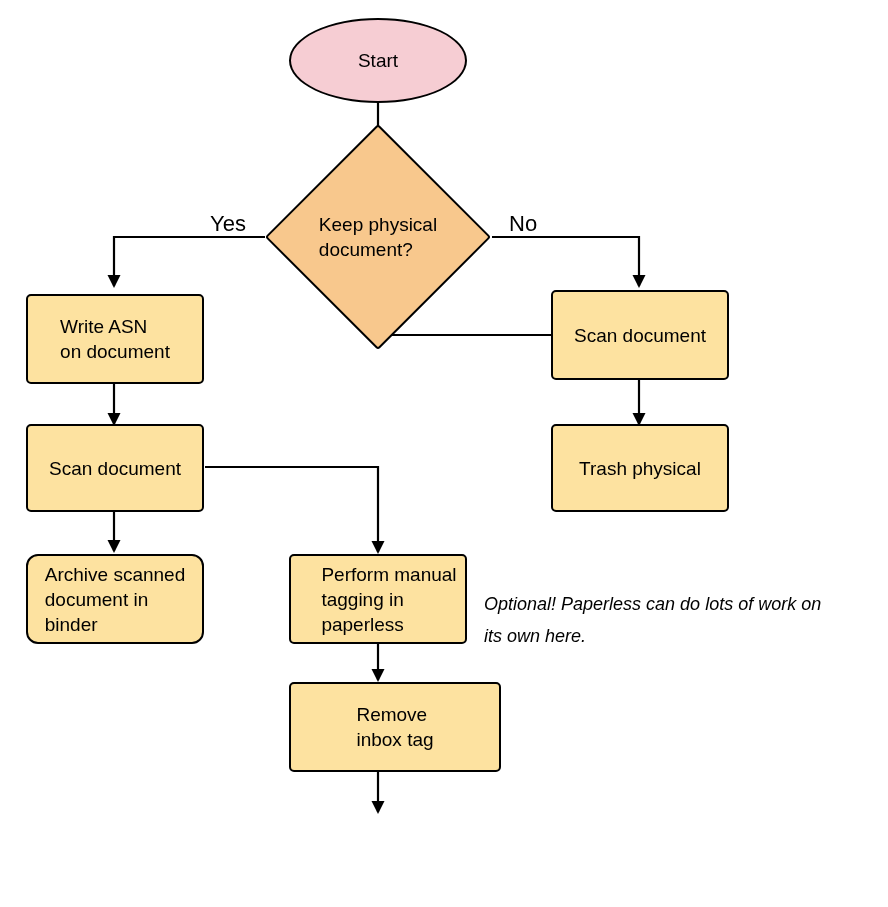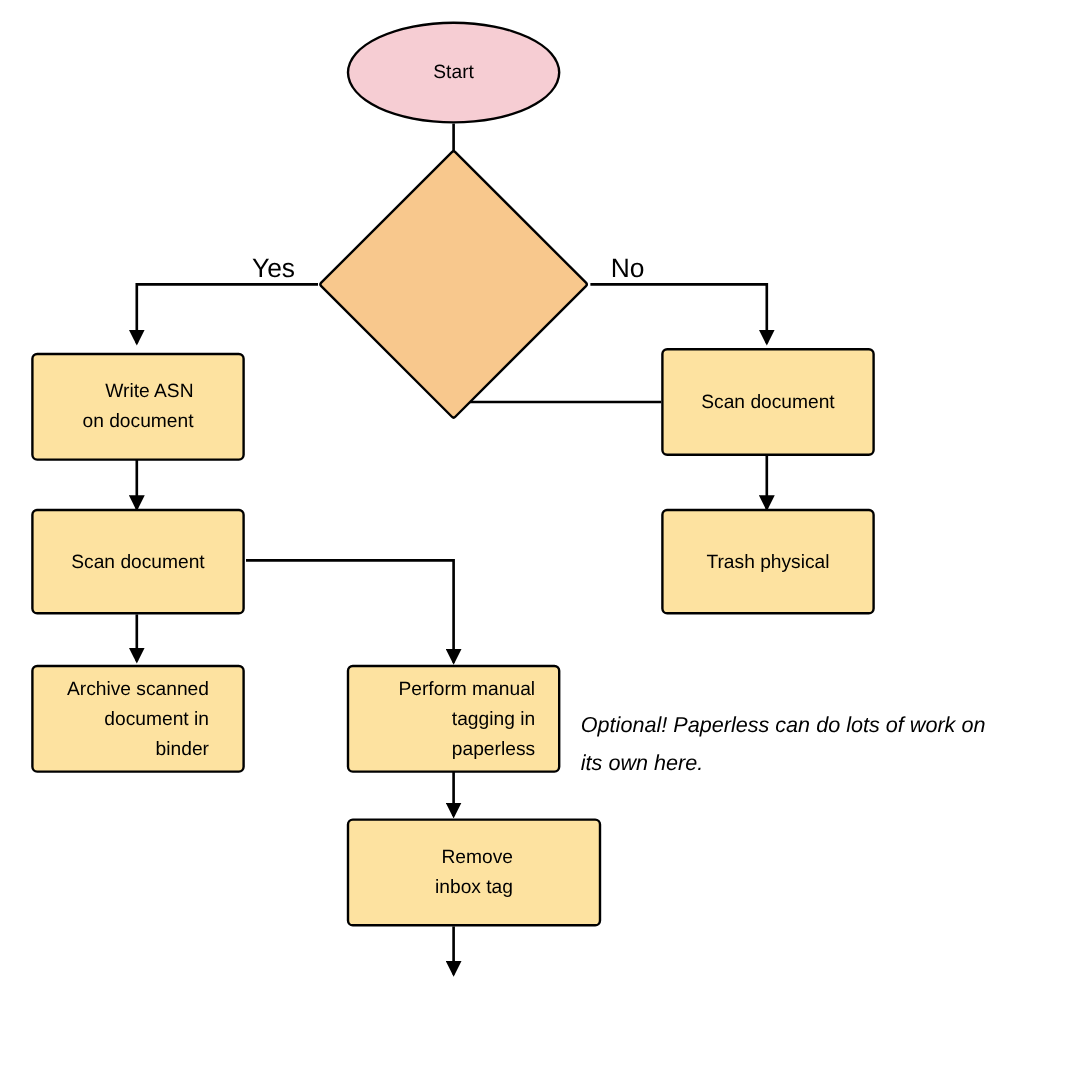--- a/index.html
+++ b/index.html
@@ -24,23 +24,23 @@
     width: 888px;
     height: 907px;
     pointer-events: none;
   }
   .node {
     position: absolute;
     box-sizing: border-box;
     display: flex;
     align-items: center;
     justify-content: center;
-    text-align: right;
+    text-align: left;
     color: #000000;
-    font-size: 16px;
+    font-size: 19px;
     line-height: 25px;
     white-space: pre-line;
   }
   .node.terminator {
     background: #f6cdd3;
     border: 2px solid #000000;
     border-radius: 50%;
   }
   .node.process {
     background: #fde2a0;
@@ -108,34 +108,38 @@
 
       <path d="M 378 772 L 378 812" marker-end="url(#arrow)"></path>
     </g>
   </svg>
 
   <div class="node terminator" style="left:289px; top:18px; width:178px; height:85px;">
     <span>Start</span>
   </div>
 
   <div class="diamond" style="left:298px; top:157px; width:160px; height:160px;"></div>
+  <div class="node decision-label" style="left:288px; top:207px; width:180px; height:60px;">
+    <span>Keep physical
+document?</span>
+  </div>
 
   <div class="edge-label" style="left:210px; top:211px;">Yes</div>
   <div class="edge-label" style="left:509px; top:211px;">No</div>
 
   <div class="node process" style="left:26px; top:294px; width:178px; height:90px;">
     <span>Write ASN
 on document</span>
   </div>
 
   <div class="node process" style="left:26px; top:424px; width:178px; height:88px;">
     <span>Scan document</span>
   </div>
 
-  <div class="node process" style="left:26px; top:554px; width:178px; height:90px;">
+  <div class="node process" style="left:26px; top:554px; width:178px; height:90px;border-radius:12px;">
     <span>Archive scanned
 document in
 binder</span>
   </div>
 
   <div class="node process" style="left:551px; top:290px; width:178px; height:90px;">
     <span>Scan document</span>
   </div>
 
   <div class="node process" style="left:551px; top:424px; width:178px; height:88px;">

